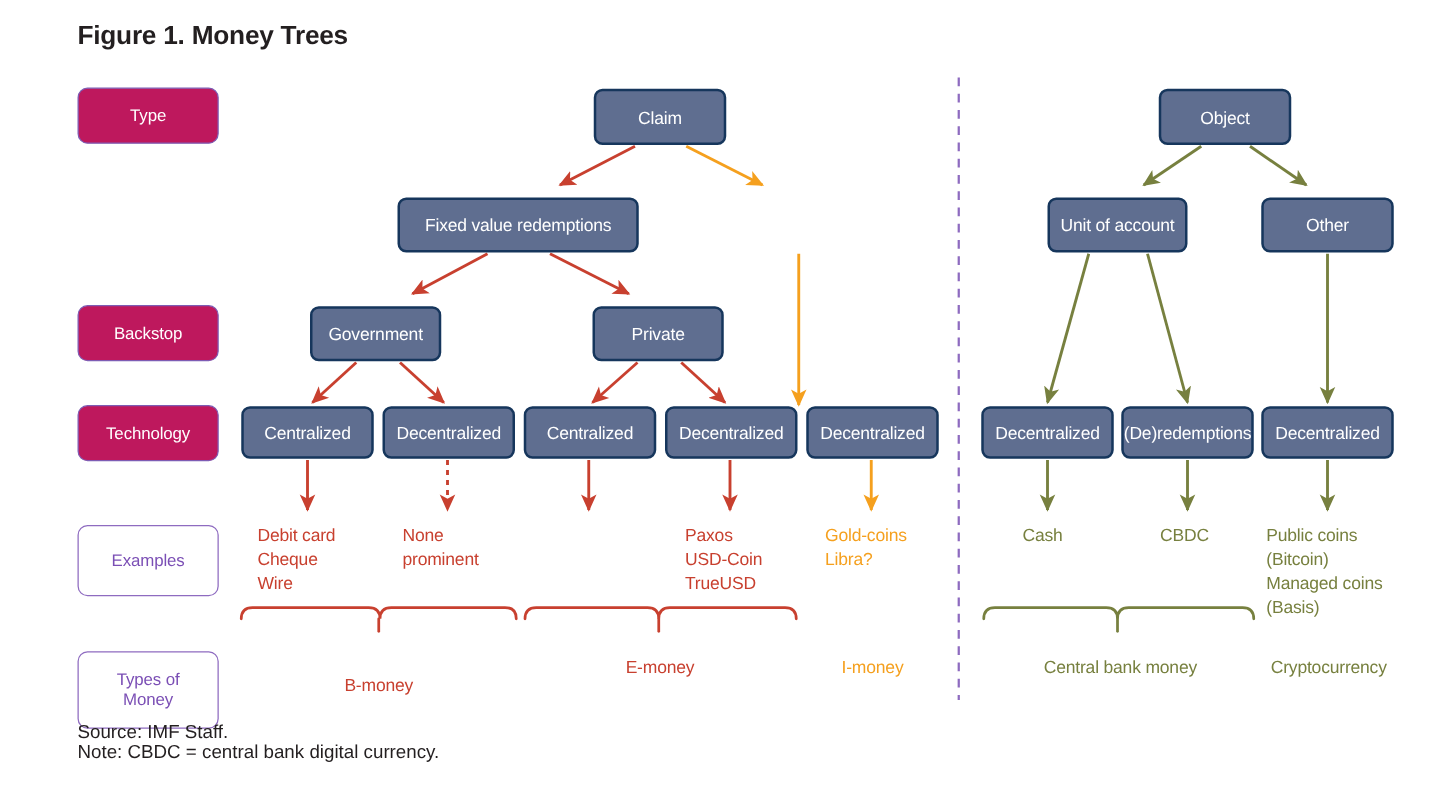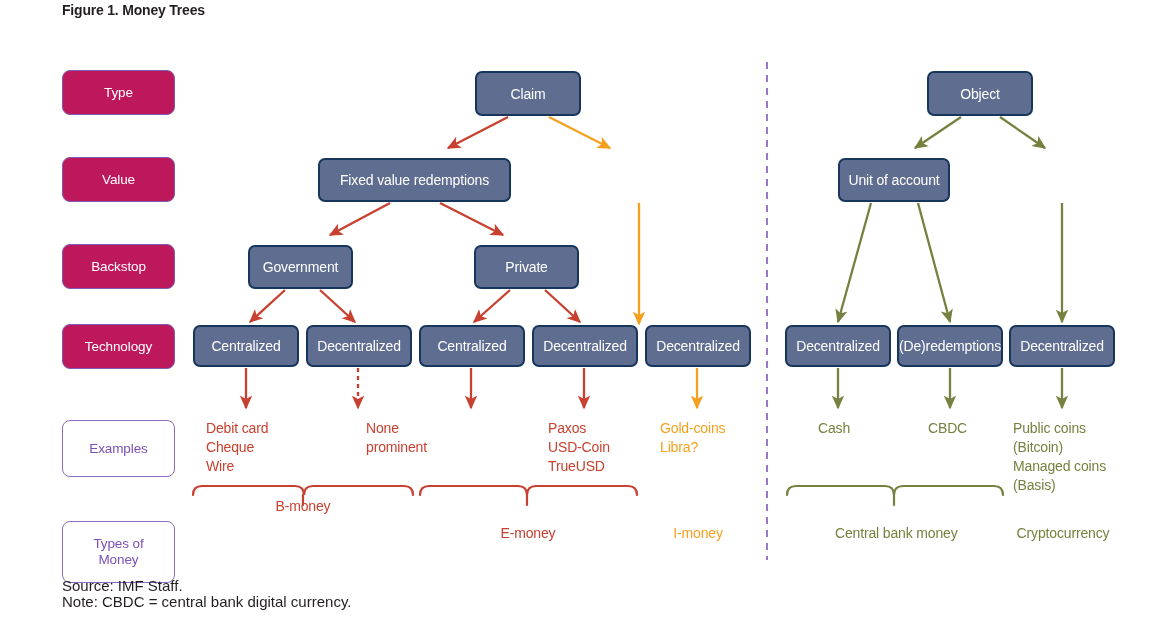--- a/index.html
+++ b/index.html
@@ -25,22 +25,22 @@
     left: 0;
     top: 0;
     width: 1153px;
     height: 632px;
     pointer-events: none;
   }
 
   .title {
     position: absolute;
     left: 62px;
-    top: 2px;
-    font-size: 14px;
+    top: 17px;
+    font-size: 21px;
     font-weight: bold;
     letter-spacing: -0.2px;
     color: #231f20;
     white-space: nowrap;
   }
 
   
   .rowlabel {
     position: absolute;
     box-sizing: border-box;
@@ -176,23 +176,20 @@
     <line x1="950" y1="368" x2="950" y2="408" stroke="#77803f" stroke-width="2.3" marker-end="url(#ah-green)"></line>
     <line x1="1062" y1="368" x2="1062" y2="408" stroke="#77803f" stroke-width="2.3" marker-end="url(#ah-green)"></line>
 
     <path d="M787,495 q0,-9 9,-9 L885,486 q9,0 9,9 q0,-9 9,-9 L994,486 q9,0 9,9" fill="none" stroke="#77803f" stroke-width="2.2" stroke-linecap="round"></path>
     <line x1="894" y1="495" x2="894" y2="505" stroke="#77803f" stroke-width="2.2" stroke-linecap="round"></line>
   </svg>
 
   <div class="rowlabel filled" style="left:62px;  top:70px;  width:113px; height:45px;">
     <span>Type</span>
   </div>
-  <div class="rowlabel filled" style="left:62px;  top:157px; width:113px; height:45px;">
-    <span>Value</span>
-  </div>
   <div class="rowlabel filled" style="left:62px;  top:244px; width:113px; height:45px;">
     <span>Backstop</span>
   </div>
   <div class="rowlabel filled" style="left:62px;  top:324px; width:113px; height:45px;text-align:right;">
     <span>Technology</span>
   </div>
   <div class="rowlabel outline" style="left:62px;  top:420px; width:113px; height:57px;">
     <span>Examples</span>
   </div>
   <div class="rowlabel outline" style="left:62px;  top:505px; width:113px; height:62px; white-space:pre-line;margin-top:16px;">
@@ -227,38 +224,41 @@
   <div class="node" style="left:532px; top:325px; width:106px; height:42px;">
     <span>Decentralized</span>
   </div>
   <div class="node" style="left:645px; top:325px; width:106px; height:42px;">
     <span>Decentralized</span>
   </div>
 
   <div class="examples red" style="left:206px; top:419px; width:100px;">Debit card
 Cheque
 Wire</div>
-  <div class="examples red" style="left:322px; top:419px; width:100px;margin-left:44px;">None
+  <div class="examples red" style="left:322px; top:419px; width:100px;">None
 prominent</div>
   <div class="examples red" style="left:548px; top:419px; width:105px;">Paxos
 USD-Coin
 TrueUSD</div>
   <div class="examples orange" style="left:660px; top:419px; width:105px;">Gold-coins
 Libra?</div>
 
-  <div class="category red" style="left:243px; top:498px; width:120px;">B-money</div>
+  <div class="category red" style="left:243px; top:540px; width:120px;">B-money</div>
   <div class="category red" style="left:468px; top:525px; width:120px;">E-money</div>
   <div class="category orange" style="left:638px; top:525px; width:120px;">I-money</div>
 
   <div class="node" style="left:927px; top:71px; width:106px; height:45px;">
     <span>Object</span>
   </div>
 
   <div class="node" style="left:838px; top:158px; width:112px; height:44px;">
     <span>Unit of account</span>
+  </div>
+  <div class="node" style="left:1009px; top:158px; width:106px; height:44px;">
+    <span>Other</span>
   </div>
 
   <div class="node" style="left:785px; top:325px; width:106px; height:42px;">
     <span>Decentralized</span>
   </div>
   <div class="node" style="left:897px; top:325px; width:106px; height:42px;">
     <span>(De)redemptions</span>
   </div>
   <div class="node" style="left:1009px; top:325px; width:106px; height:42px;">
     <span>Decentralized</span>

